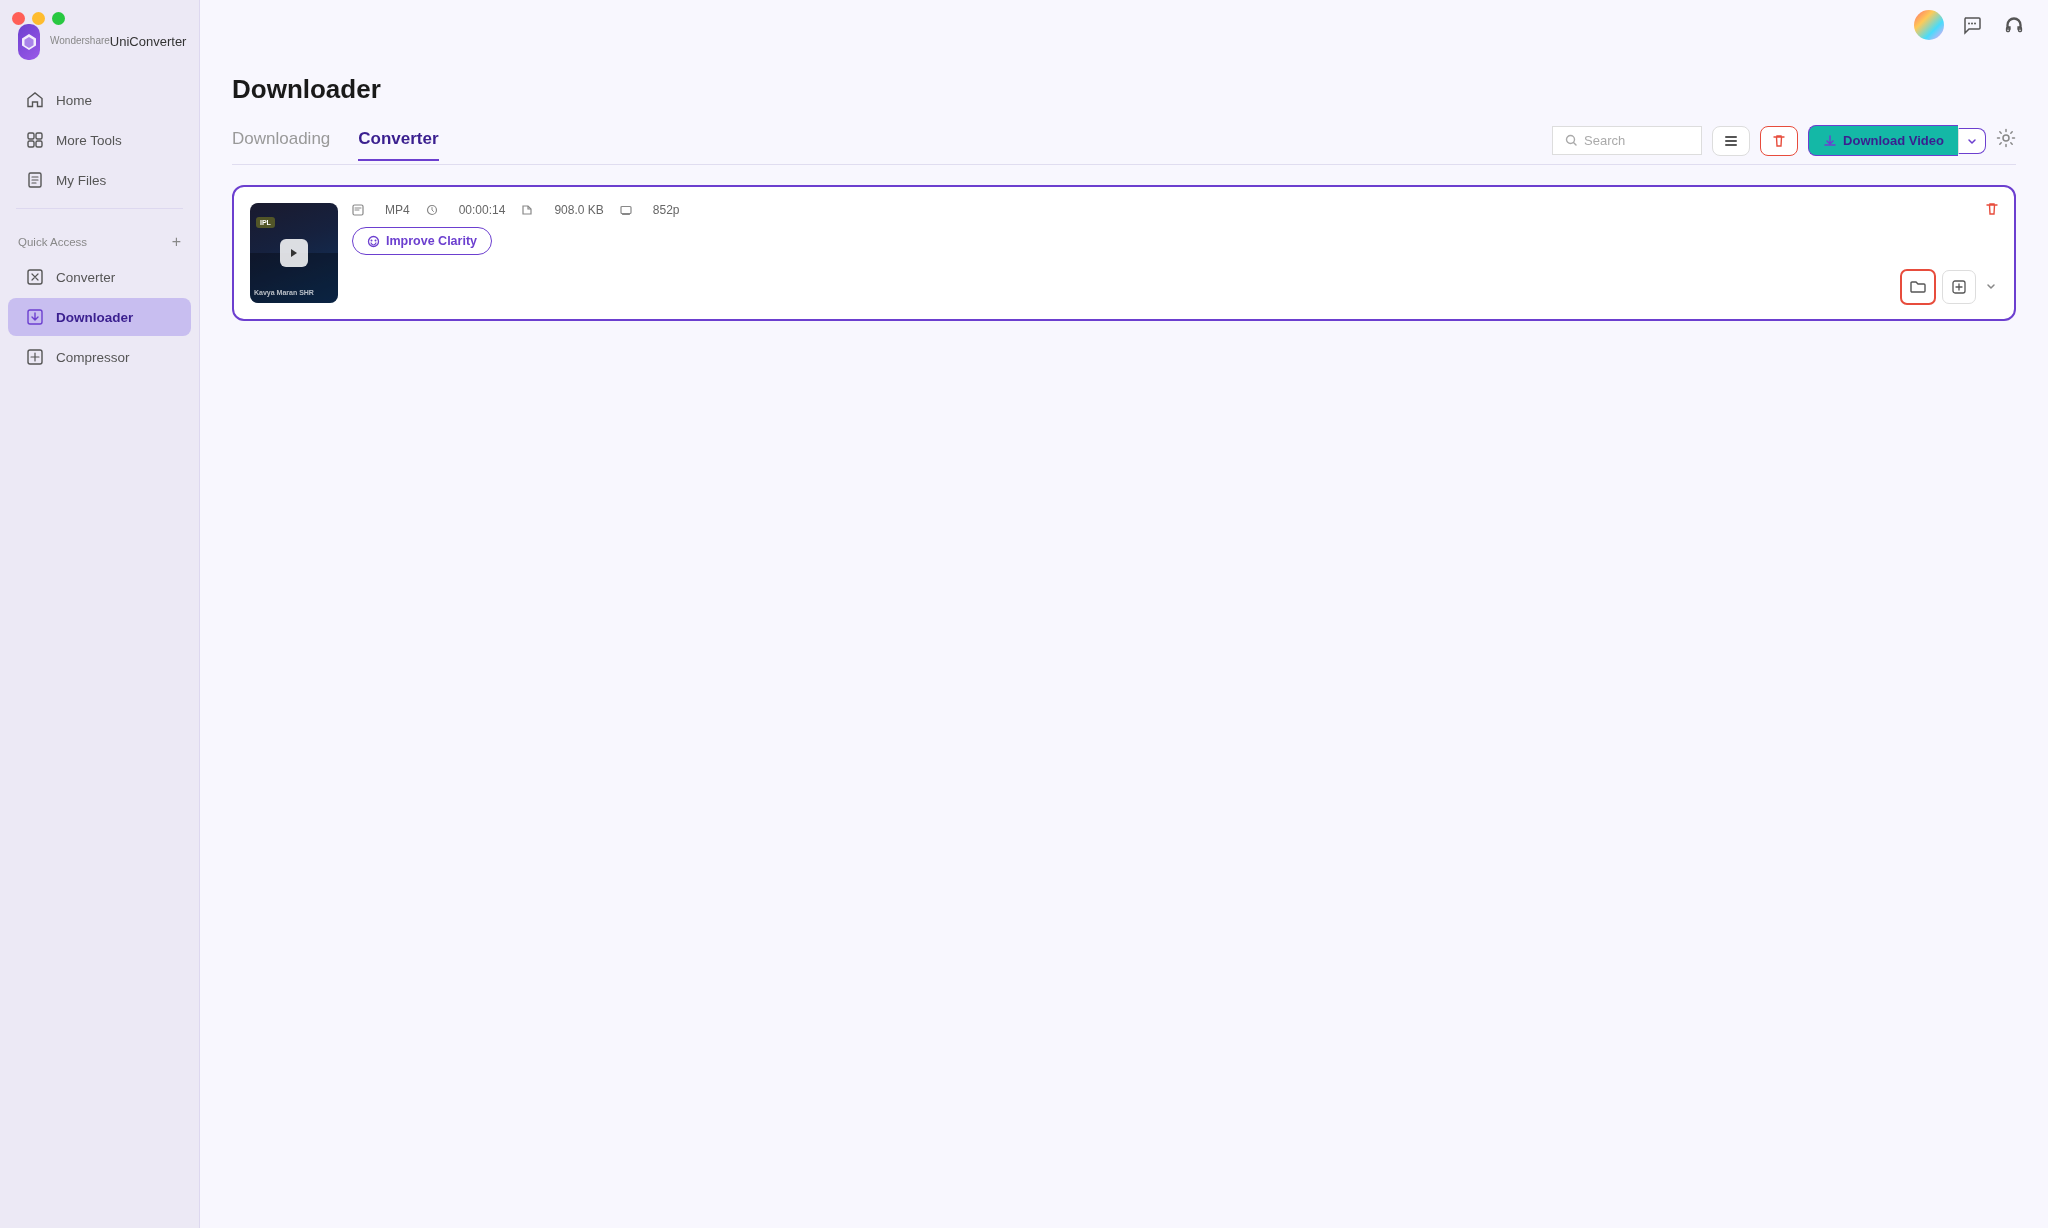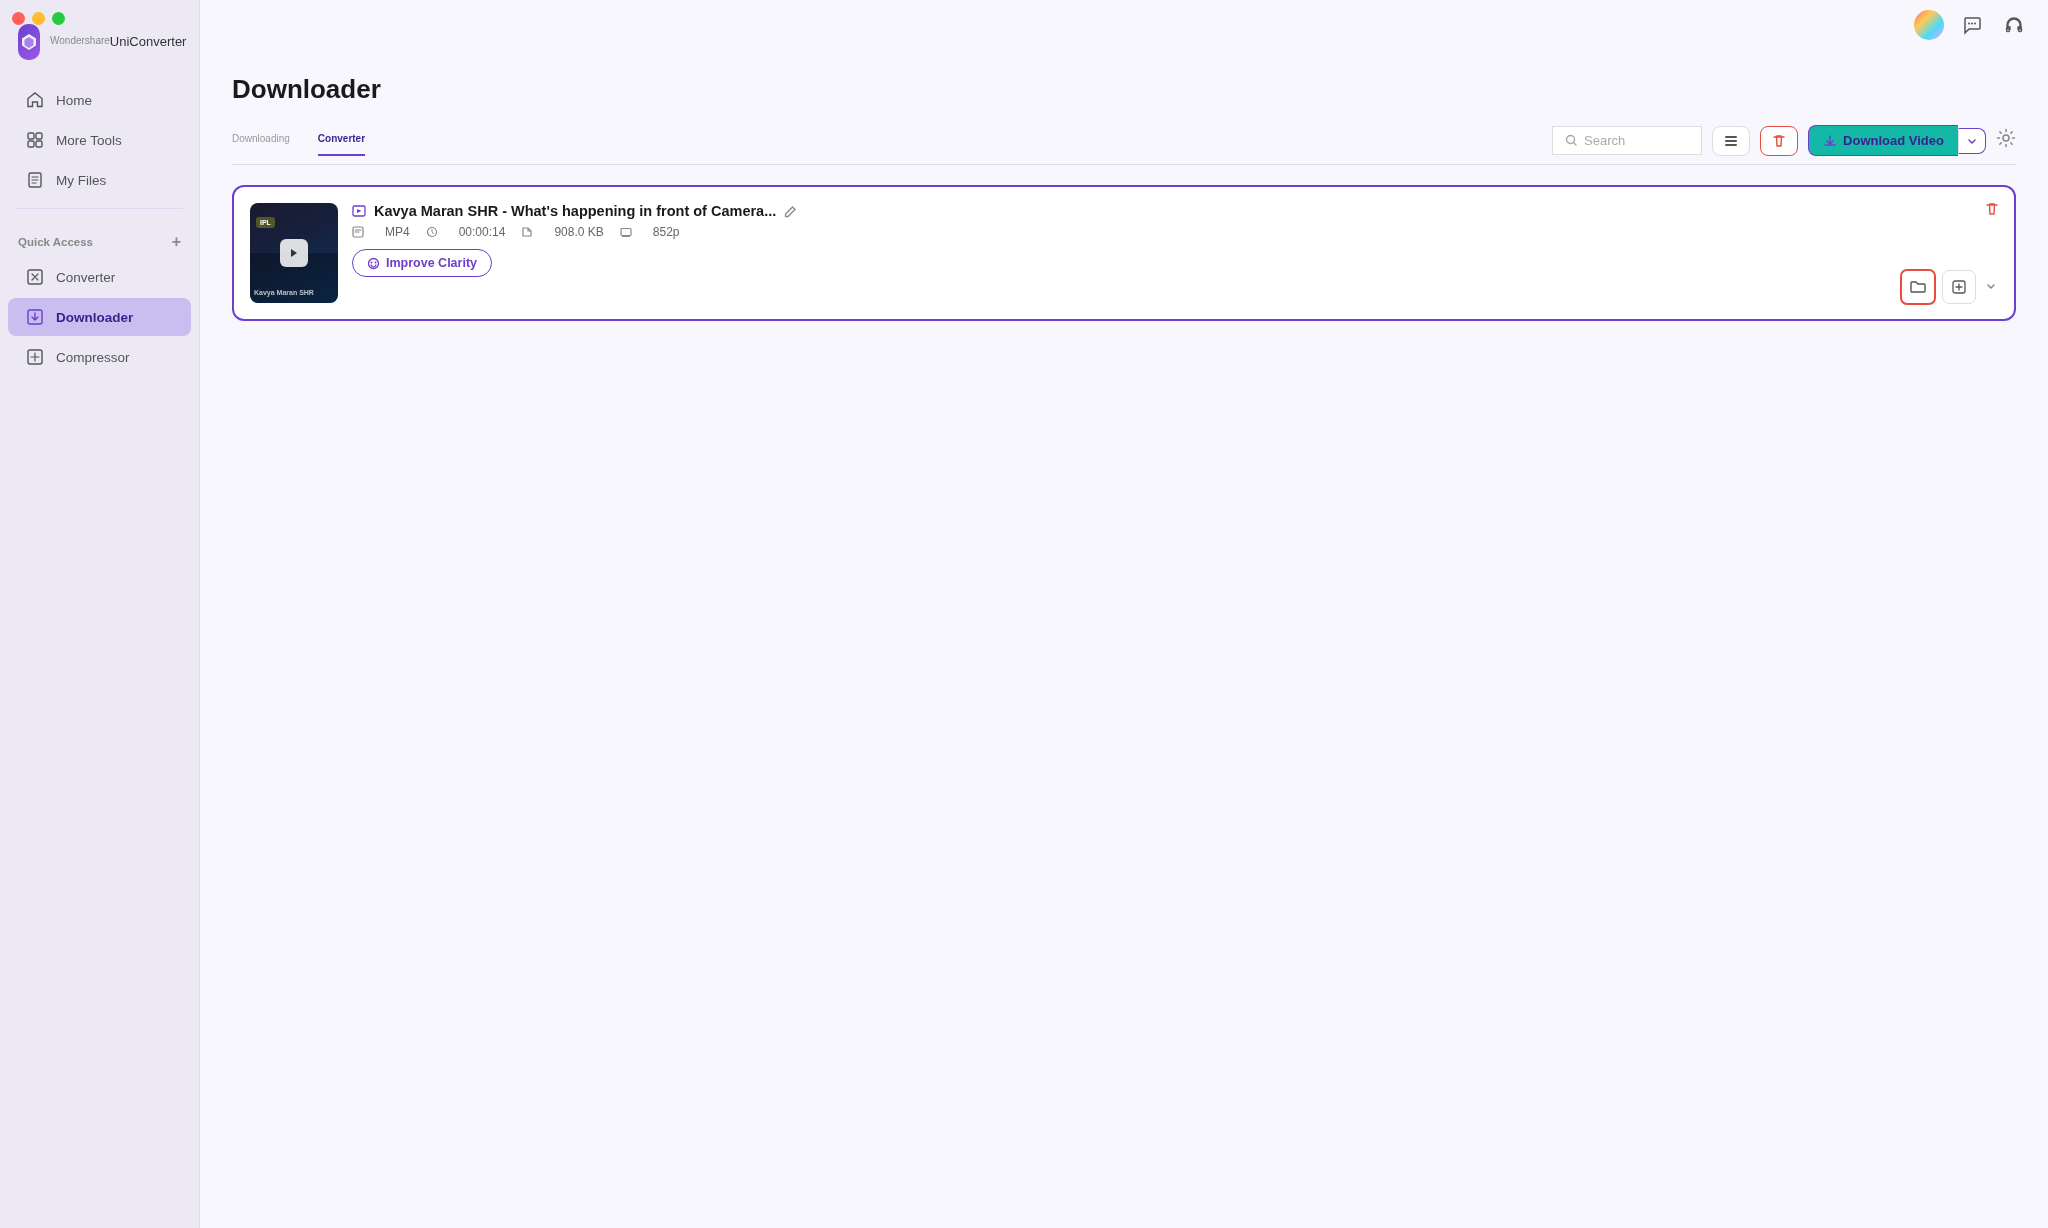--- a/index.html
+++ b/index.html
@@ -84,21 +84,21 @@
       height: 18px;
       flex-shrink: 0;
     }
 
     .sidebar-section-label {
       display: flex;
       align-items: center;
       justify-content: space-between;
       padding: 16px 18px 6px 18px;
       font-size: 11.5px;
-      font-weight: 700;
+      font-weight: 400;
       color: #888;
       text-transform: none;
       gap: 32px;
     }
 
     .sidebar-section-label .plus {
       font-size: 16px;
       cursor: pointer;
       color: #888;
     }
@@ -191,21 +191,21 @@
       border-bottom: 1px solid #e0ddf0;
       padding-bottom: 0;
     }
 
     .tabs {
       display: flex;
       gap: 28px;
     }
 
     .tab {
-      font-size: 10px;
+      font-size: 17px;
       font-weight: 500;
       color: #999;
       padding-bottom: 10px;
       cursor: pointer;
       border-bottom: 2.5px solid transparent;
     }
 
     .tab.active {
       color: #3a1f8f;
       font-weight: 700;
@@ -650,30 +650,20 @@
           </svg>
         </div>
 
         <div style="position:absolute; top:8px; left:6px; right:6px;">
           <div style="background:rgba(255,255,0,0.25); color:white; font-size:7px; font-weight:700; padding:2px 4px; border-radius:3px; display:inline-block;">IPL</div>
         </div>
         <div class="thumb-text">Kavya Maran SHR</div>
       </div>
 
       <div class="video-info">
-        <div class="video-title-row">
-          <svg width="14" height="14" viewBox="0 0 14 14" fill="none">
-            <rect x="1" y="2" width="12" height="10" rx="1.5" stroke="#6c3fcf" stroke-width="1.3"></rect>
-            <path d="M5 5L9.5 7L5 9V5Z" fill="#6c3fcf"></path>
-          </svg>
-          <span class="video-title">Kavya Maran SHR - What's happening in front of Camera...</span>
-          <svg width="13" height="13" viewBox="0 0 13 13" fill="none" style="cursor:pointer">
-            <path d="M8.5 2L11 4.5L4 11.5H1.5V9L8.5 2Z" stroke="#888" stroke-width="1.3" fill="none"></path>
-          </svg>
-        </div>
 
         <div class="video-meta">
           <div class="meta-item">
             <svg width="12" height="12" viewBox="0 0 12 12" fill="none">
               <rect x="1" y="1" width="10" height="10" rx="1.5" stroke="#888" stroke-width="1.2"></rect>
               <path d="M3 4H9M3 6H7" stroke="#888" stroke-width="1" stroke-linecap="round"></path>
             </svg>
             <span>MP4</span>
           </div>
           <div class="meta-item">

